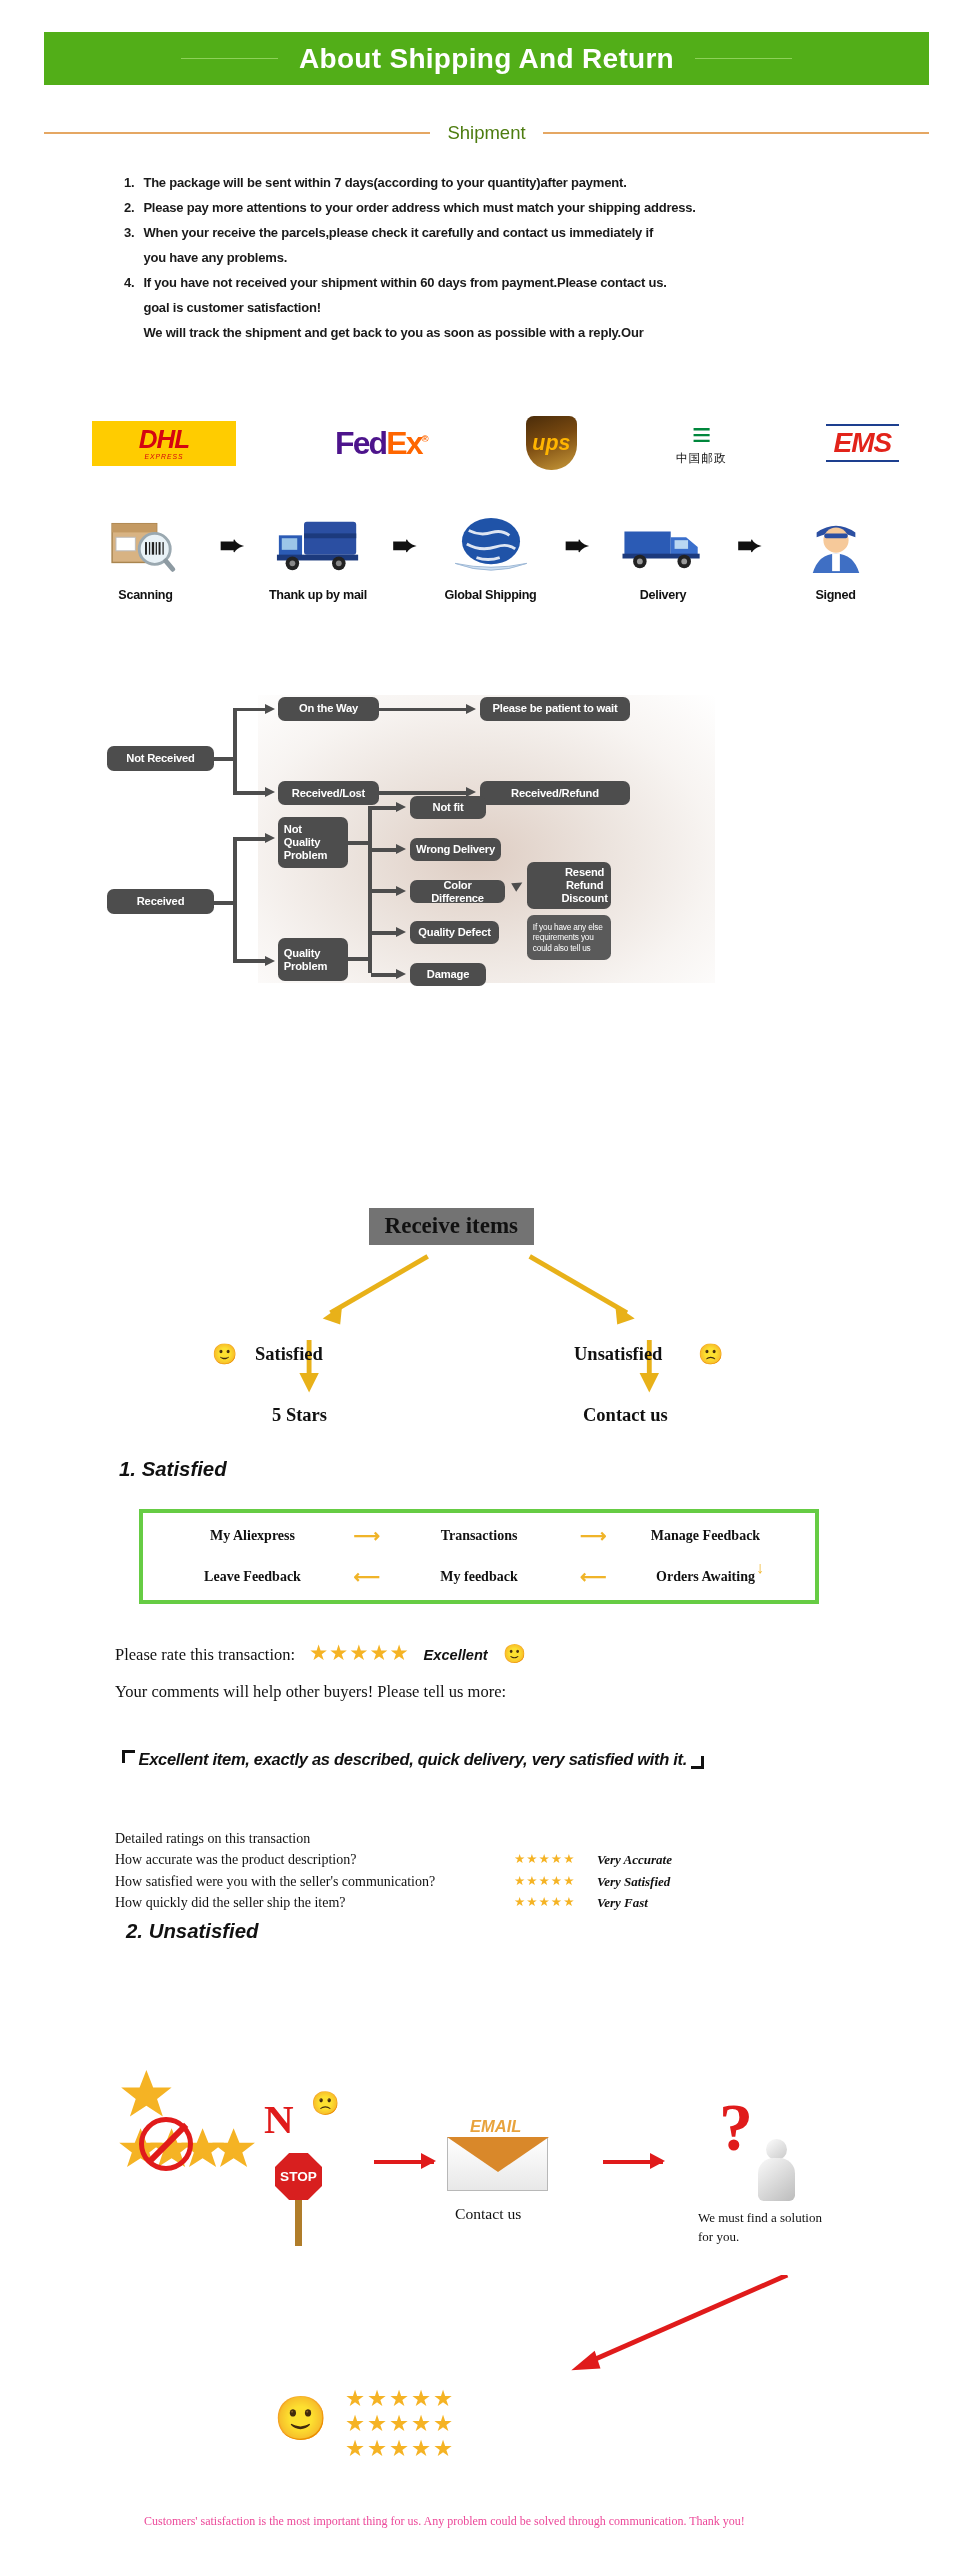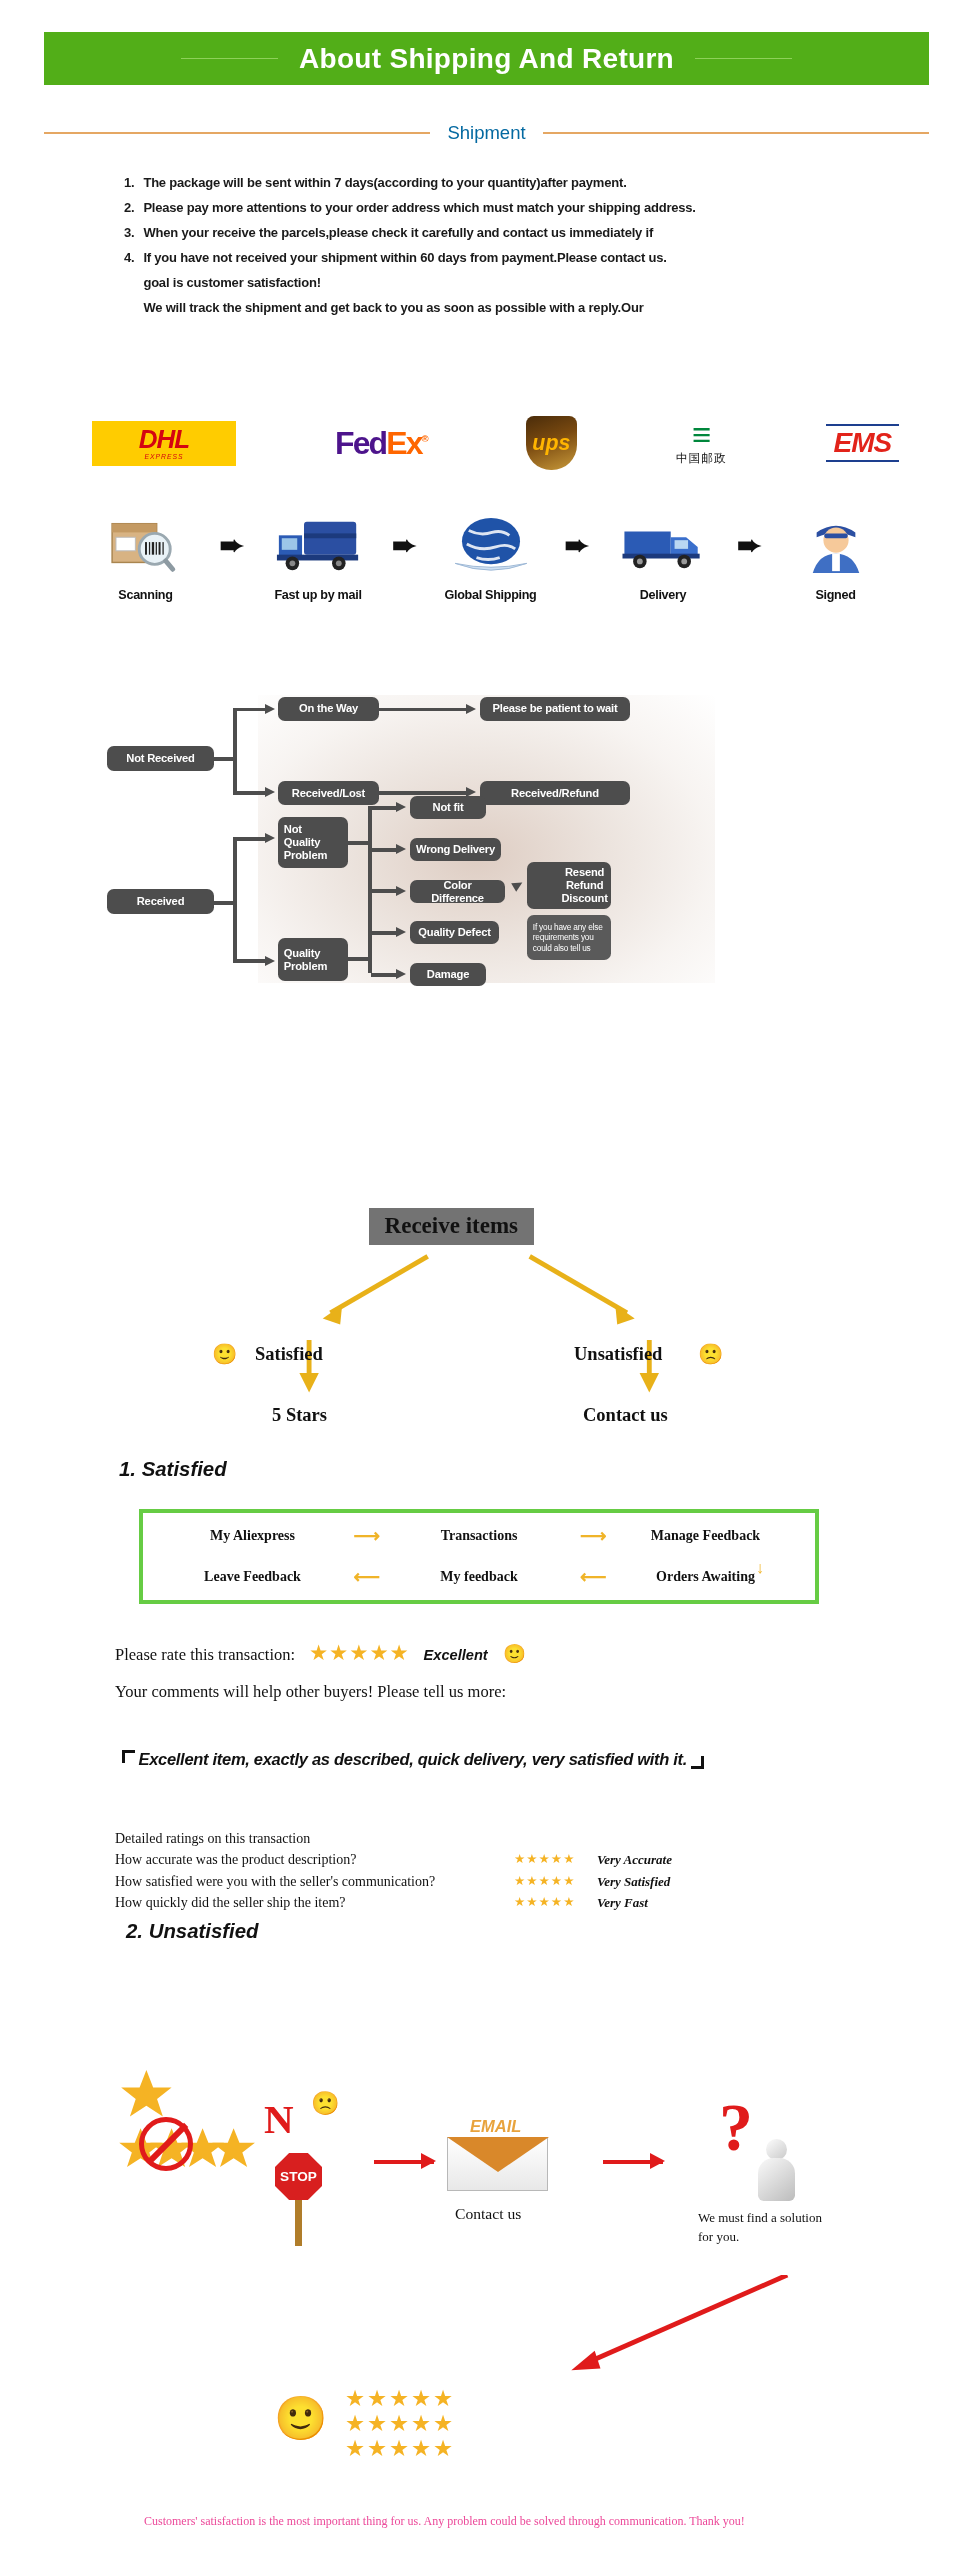--- a/index.html
+++ b/index.html
@@ -33,21 +33,21 @@
 
   
   .subhead {
     position: absolute;
     left: 44px; top: 122px;
     width: 885px;
     display: flex; align-items: center; justify-content: center; gap: 17.5px;
   }
   .subhead .rule { height: 1.9px; background: #e5a763; flex: 1; }
   .subhead-text {
-    color: #0369a1;
+    color: #4d7c0f;
     font-size: 18.5px;
     white-space: nowrap;
   }
 
   
   .ship-list {
     position: absolute;
     left: 124px; top: 170px;
     width: 758px;
   }
@@ -377,20 +377,21 @@
   <div class="ship-list">
     <div class="ship-item">
       <span class="idx">1.</span><span>The package will be sent within 7 days(according to your quantity)after payment.</span>
     </div>
     <div class="ship-item">
       <span class="idx">2.</span><span>Please pay more attentions to your order address which must match your shipping address.</span>
     </div>
     <div class="ship-item">
       <span class="idx">3.</span><span>When your receive the parcels,please check it carefully and contact us immediately if</span>
     </div>
+    <div class="ship-sub">you have any problems.</div>
     <div class="ship-item">
       <span class="idx">4.</span><span>If you have not received your shipment within 60 days from payment.Please contact us.</span>
     </div>
     <div class="ship-sub">goal is customer satisfaction!</div>
     <div class="ship-sub">We will track the shipment and get back to you as soon as possible with a reply.Our</div>
   </div>
 
   <div class="carriers">
     <div class="logo-dhl">
       <span class="dhl-txt">DHL</span>
@@ -443,21 +444,21 @@
           <rect x="30" y="18" width="54" height="5" fill="#1c3a7d"></rect>
           <path d="M4 20 L28 20 L28 44 L4 44 Z" fill="#2b5bb5"></path>
           <rect x="7" y="23" width="16" height="12" fill="#9cc6e8"></rect>
           <rect x="2" y="40" width="84" height="6" fill="#1c3a7d"></rect>
           <circle cx="18" cy="49" r="7" fill="#222"></circle>
             <circle cx="18" cy="49" r="3" fill="#888"></circle>
           <circle cx="66" cy="49" r="7" fill="#222"></circle>
             <circle cx="66" cy="49" r="3" fill="#888"></circle>
         </svg>
       </div>
-      <div class="proc-label">Fast up by mail</div>
+      <div class="proc-label">Thank up by mail</div>
     </div>
 
     <div class="proc-arrow">➨</div>
 
     <div class="proc-step">
       <div class="proc-icon">
         <svg width="84" height="60" viewBox="0 0 86 62">
           <ellipse cx="43" cy="27" rx="30" ry="24" fill="#1f53a8"></ellipse>
           <path d="M20 16 q12 6 24 2 q10 -3 18 3 M18 30 q14 8 30 3 q12 -4 20 2 M28 44 q12 4 24 0" stroke="#fff" stroke-width="3" fill="none" opacity=".85"></path>
           <path d="M6 50 q37 14 74 0 q-37 8 -74 0 Z" fill="#cfe0f2" stroke="#9bb6d4"></path>

